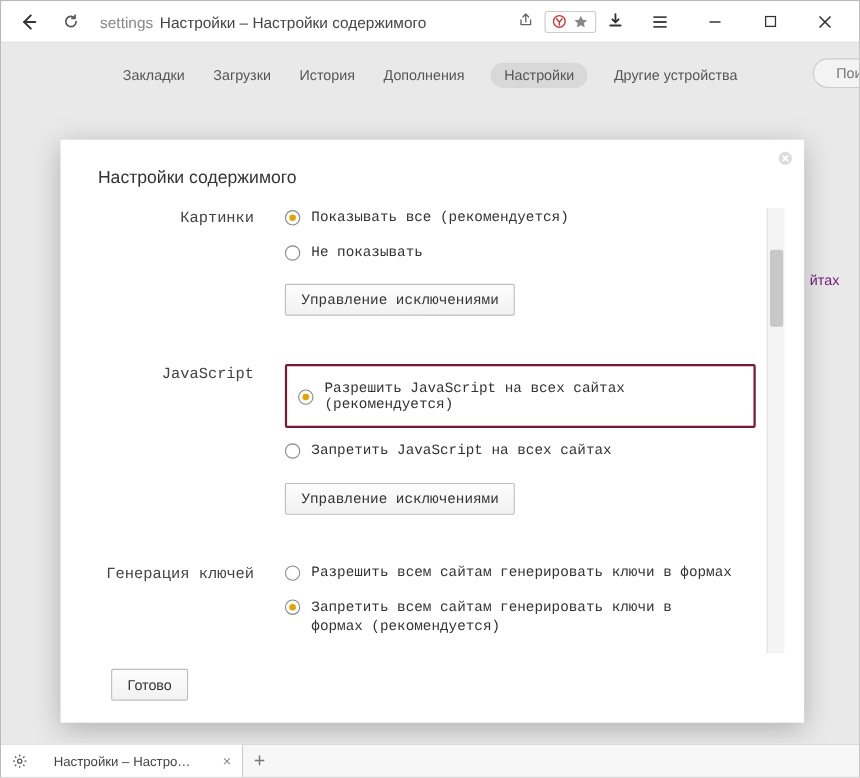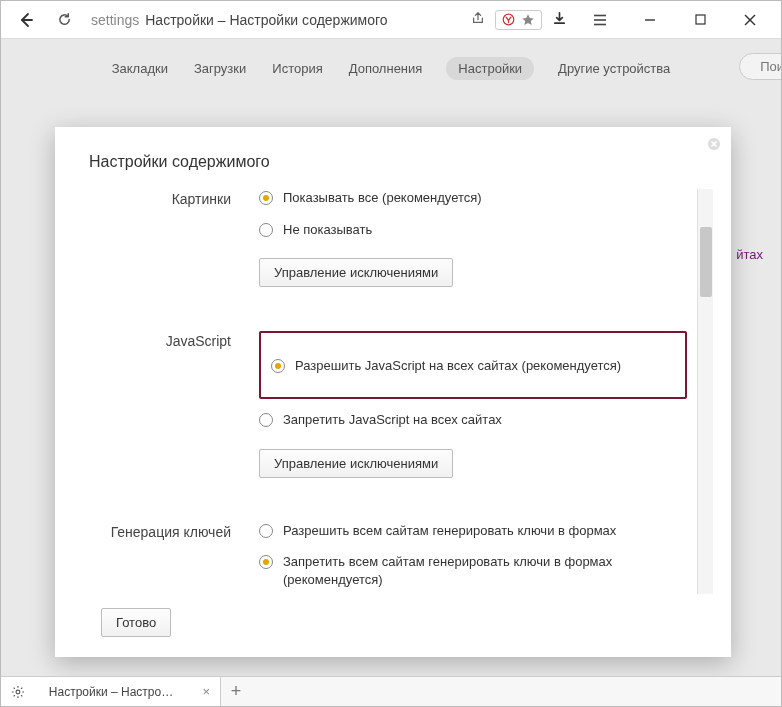--- a/index.html
+++ b/index.html
@@ -23,29 +23,29 @@
   .search-pill { position: absolute; right: -20px; top: 14px; background: #f3f3f3; border: 1px solid #ccc; border-radius: 14px; padding: 5px 16px 5px 20px; color: #777; }
   .bg-lower { position: absolute; bottom: 56px; left: 0; right: 0; }
   .bg-row { display:flex; align-items:center; gap: 12px; padding: 4px 40px 4px 64px; }
   .chk { width:14px; height:14px; border:1px solid #888; display:inline-flex; align-items:center; justify-content:center; font-size:11px; color:#c97a00; background:#fff; }
   .chk.checked::after { content:"✔"; }
   
   .modal { position: absolute; left: 54px; top: 88px; width: 676px; height: 530px; background: #fff; box-shadow: 0 6px 24px rgba(0,0,0,.25); display:flex; flex-direction:column; }
   .modal-close { position:absolute; top:10px; right:10px; color:#bbb; font-size:16px; }
   .modal-title { padding: 26px 0 18px 34px; font-size: 16px; color:#333; }
   .modal-body { flex:1; overflow:hidden; padding: 0 18px 0 0; position:relative; display:flex; }
-  .sections { flex:1; overflow:hidden; padding-left: 34px; padding-right: 10px; }
+  .sections { flex:1; overflow:hidden; padding-left: 34px; padding-right: 10px; font-family: Liberation Mono, monospace; }
   .section { display:flex; align-items:flex-start; margin-bottom: 44px; }
   .sec-label { width: 170px; text-align: right; padding-right: 28px; padding-top: 2px; color:#444; font-size:14px; }
   .sec-content { flex:1; }
   .radio-row { display:flex; align-items:flex-start; gap:10px; margin-bottom: 14px; line-height: 1.35; }
   .radio { width:14px; height:14px; border:1px solid #888; border-radius:50%; margin-top:2px; display:inline-flex; align-items:center; justify-content:center; flex-shrink:0; }
   .radio.sel::after { content:""; width:6px; height:6px; border-radius:50%; background:#e6a400; }
   .btn { display:inline-block; border:1px solid #bcbcbc; background: linear-gradient(#fdfdfd,#f1f1f1); padding: 6px 14px; font-size:13px; color:#333; border-radius:2px; }
-  .highlight-box { border:2px solid #7a1631; border-radius:2px; padding: 24px 10px; display:flex; align-items:center; gap:10px; }
+  .highlight-box { border:2px solid #7a1631; border-radius:2px; padding: 12px 10px; display:flex; align-items:center; gap:10px; }
   .modal-footer { padding: 14px 46px 20px; text-align:left; }
   
   .vscroll { width: 16px; background:#f4f4f4; border-left:1px solid #e2e2e2; position:relative; }
   .vscroll-thumb { position:absolute; right:1px; width:12px; background:#c8c8c8; border-radius:2px; }
   
   .tabstrip { height: 30px; border-top:1px solid #ccc; display:flex; align-items:stretch; background:#f7f7f7; }
   .tab { display:flex; align-items:center; gap:24px; padding:0 10px; border-right:1px solid #ccc; background:#fff; max-width: 220px; }
   .tab-title { white-space:nowrap; overflow:hidden; text-overflow:ellipsis; font-size:12px; color:#444; }
   .tab-x { color:#888; font-size:13px; }
   .newtab { width:30px; display:flex; align-items:center; justify-content:center; color:#777; font-size:18px; }

